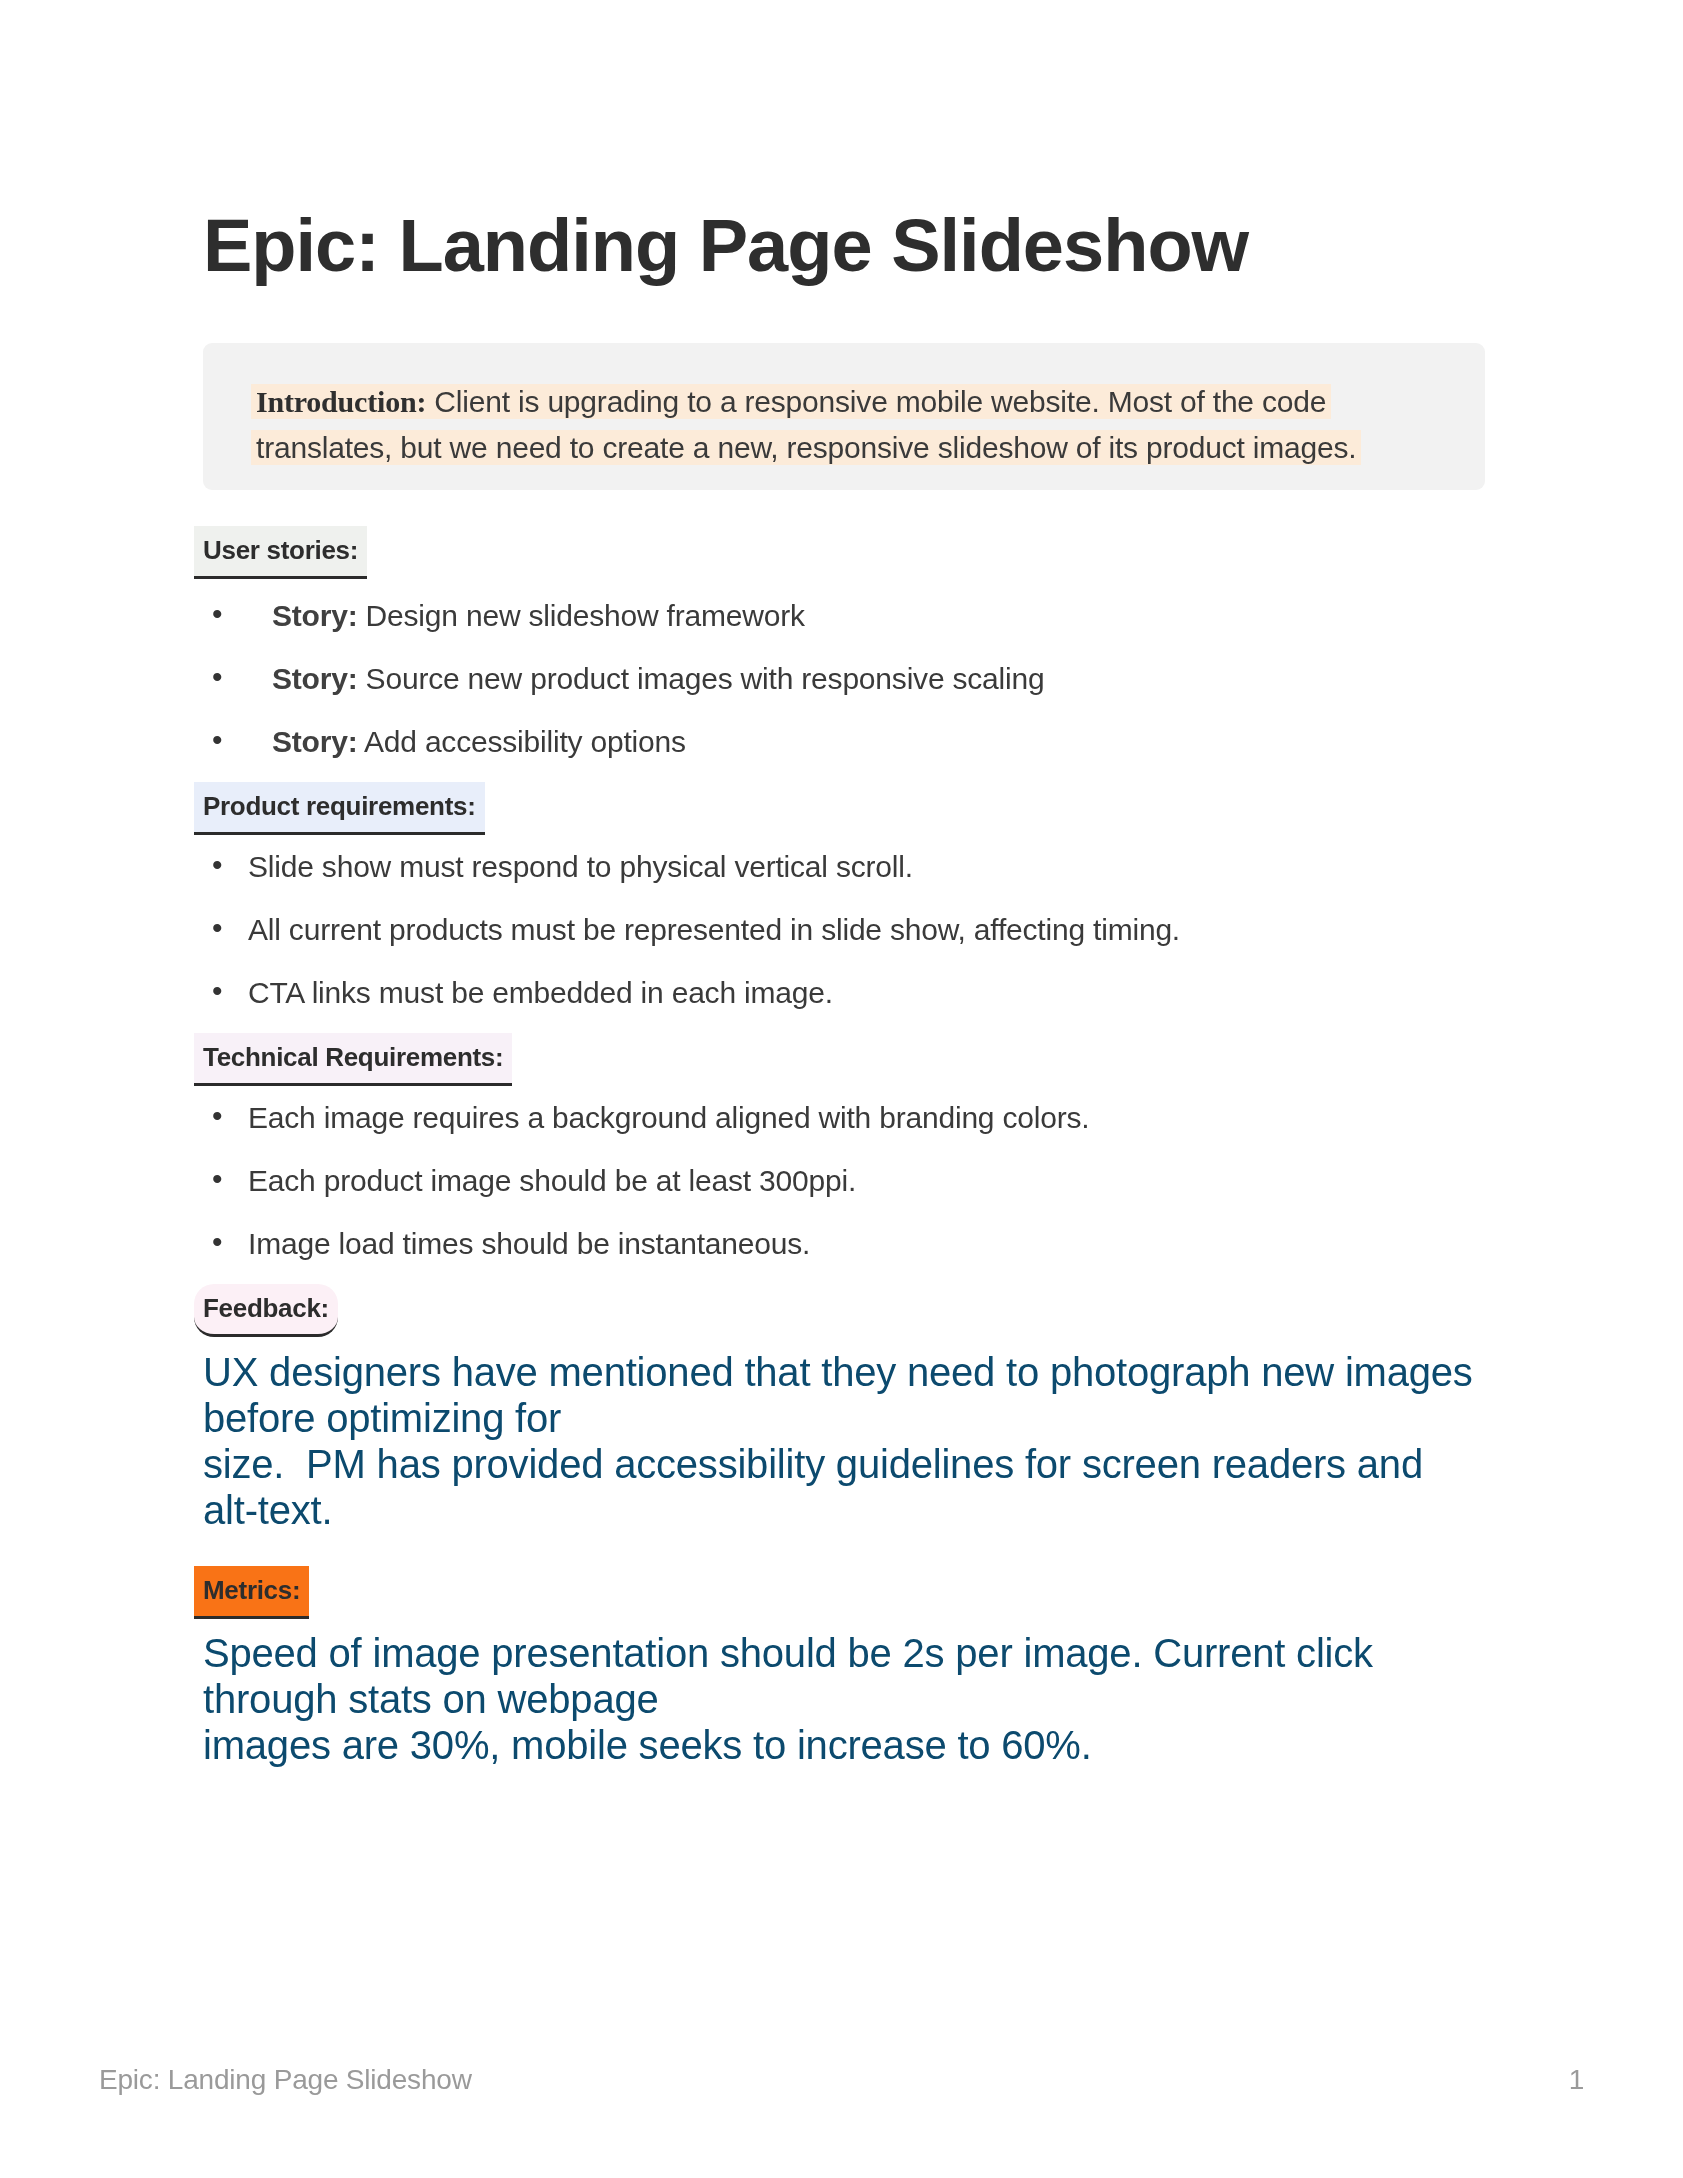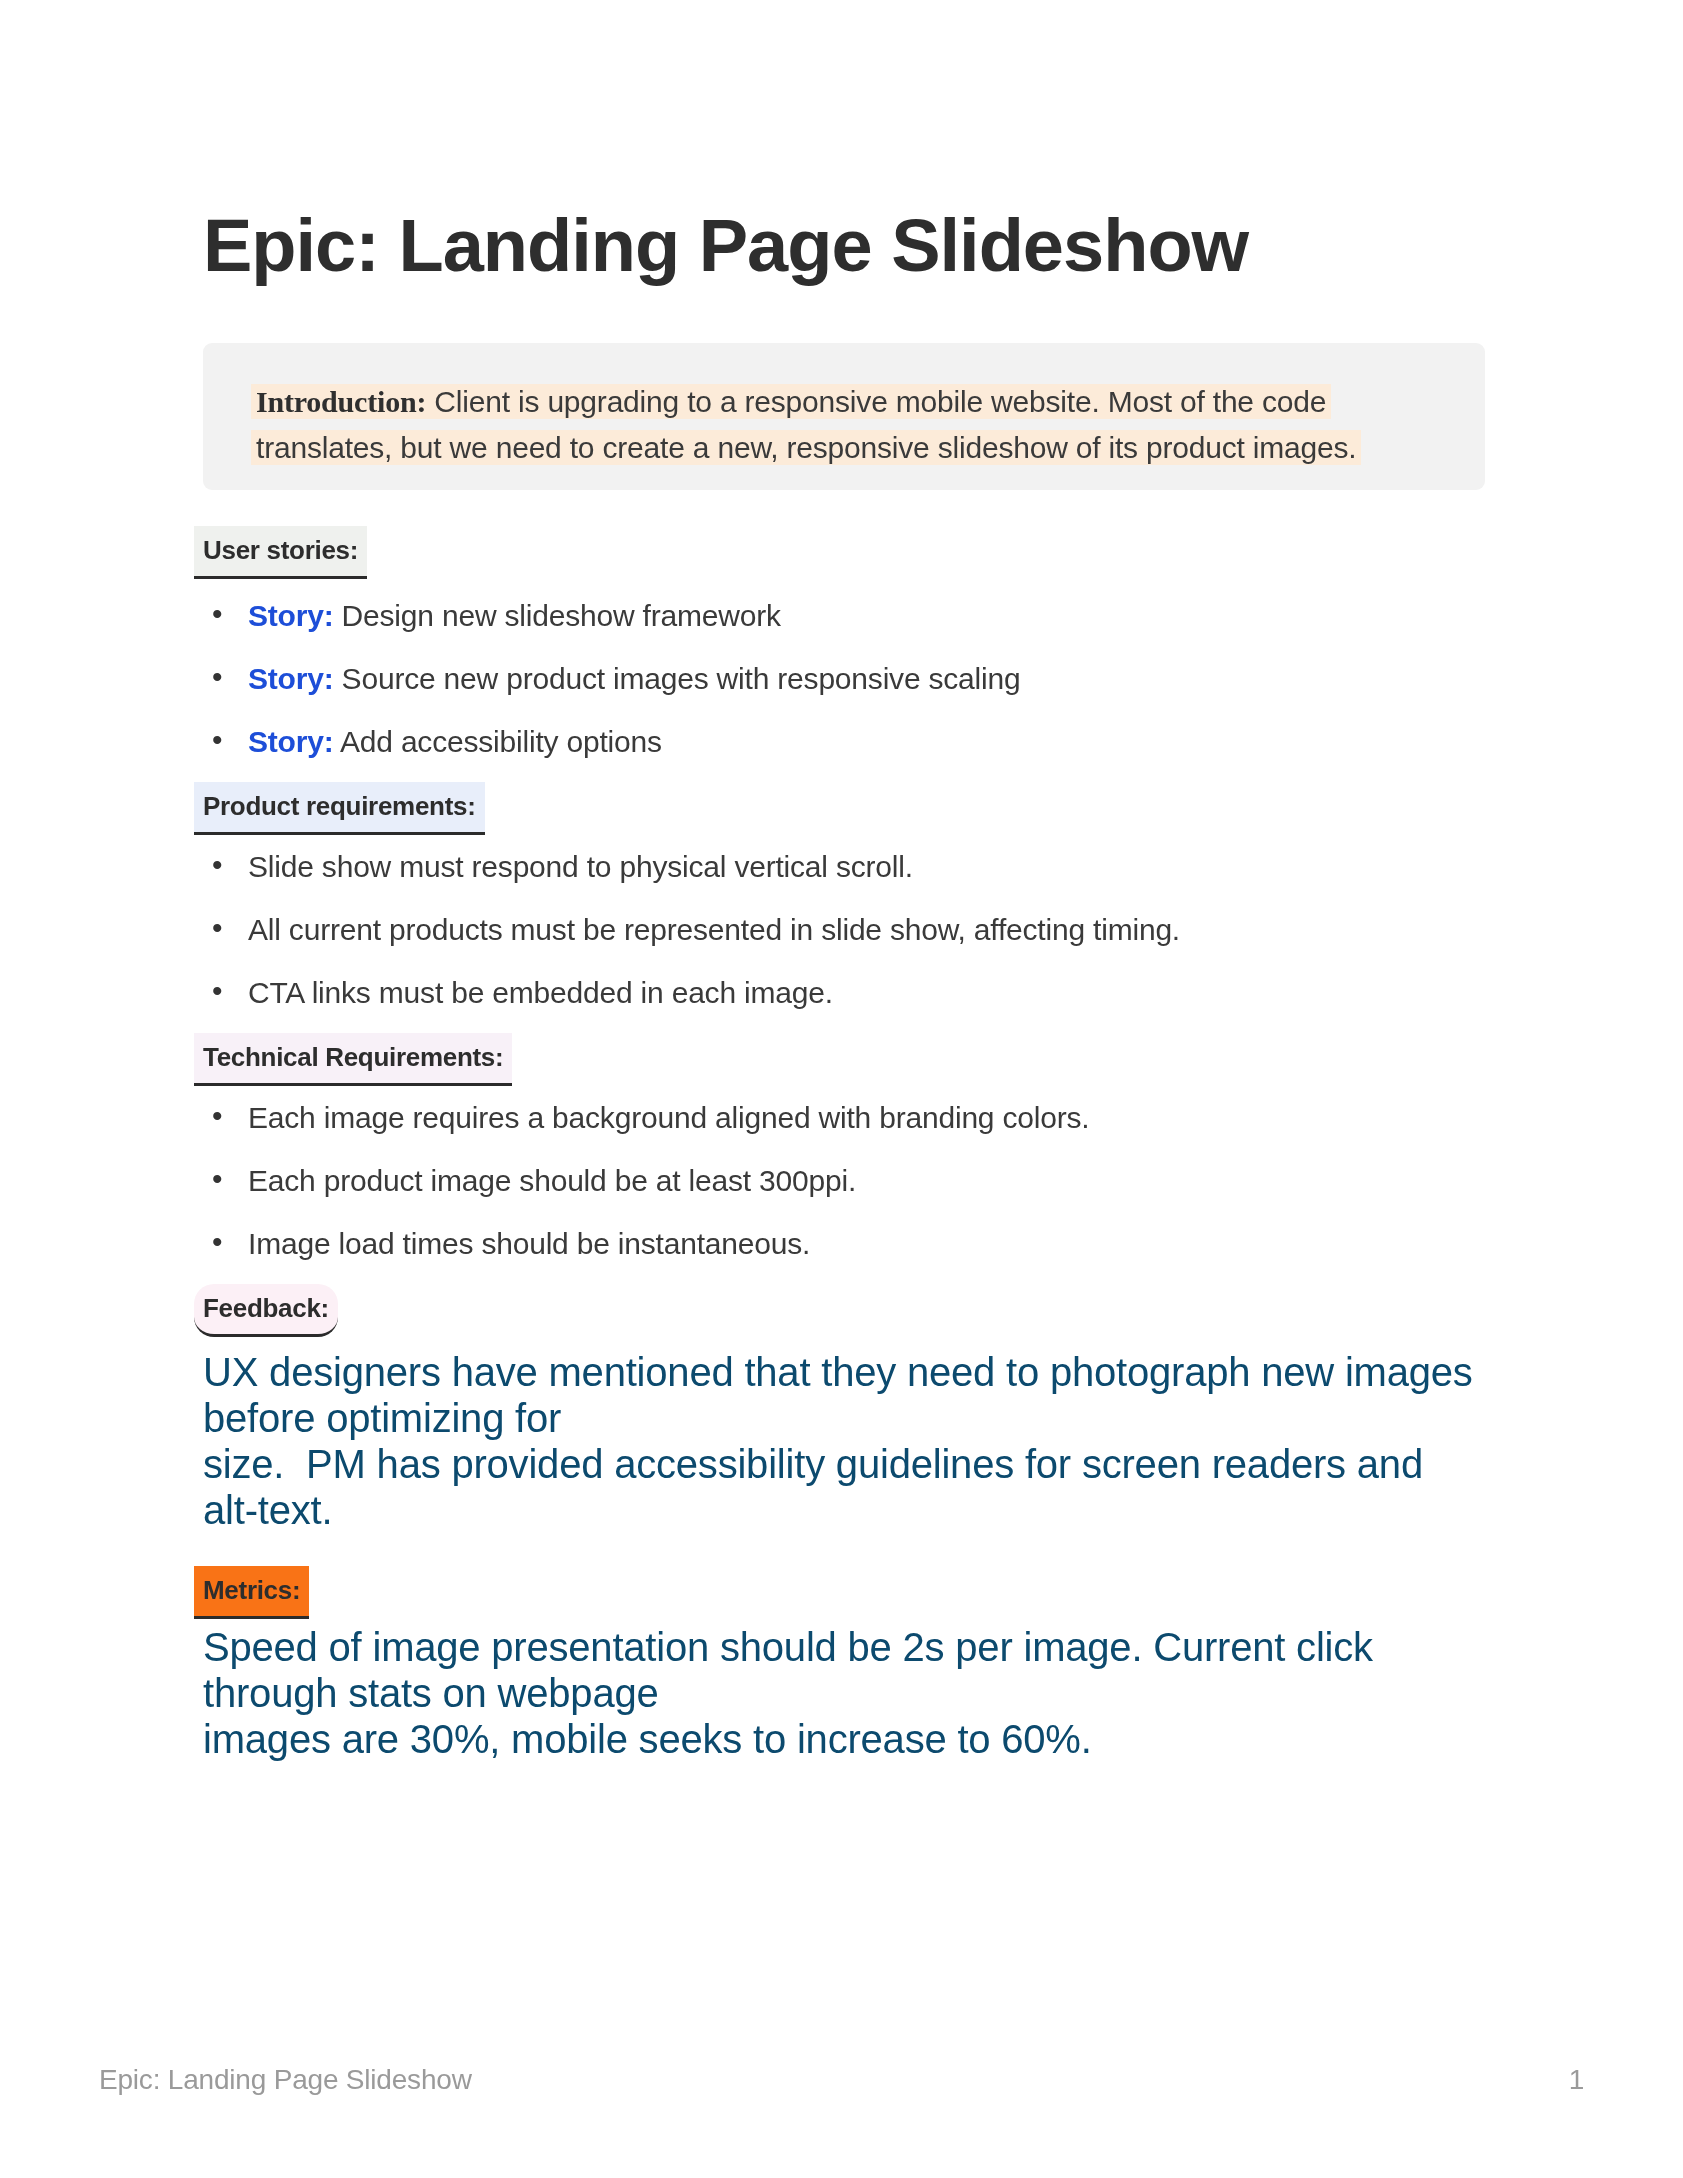--- a/index.html
+++ b/index.html
@@ -37,24 +37,24 @@
   .s1 ul.bullets { margin-top:21px; }
   ul.bullets li {
     position:relative; padding-left:45px; margin-bottom:31px;
     font-size:30px; line-height:32px; letter-spacing:-0.2px; color:#3a3a3a;
   }
   ul.bullets li:last-child { margin-bottom:0; }
   ul.bullets li::before {
     content:"\2022"; position:absolute; left:9px; top:-2px;
     font-size:30px; color:#333333;
   }
-  ul.bullets b { color:#1d4ed8; }
+  ul.bullets b { color:#404040;margin-left:24px; }
 
   .para { margin-top:12px; font-size:40px; line-height:46px; letter-spacing:-0.2px; color:#0c4a6e; }
-  .s5 .para { margin-top:5px; }
+  .s5 .para { margin-top:11px; }
   .pline { white-space:pre-wrap; }
 
   .footer {
     position:absolute; left:99px; right:99px; top:2065px;
     display:flex; justify-content:space-between;
     font-size:28px; line-height:30px; color:#9a9a9a; letter-spacing:-0.2px;
   }
 </style>
 </head>
 <body>

